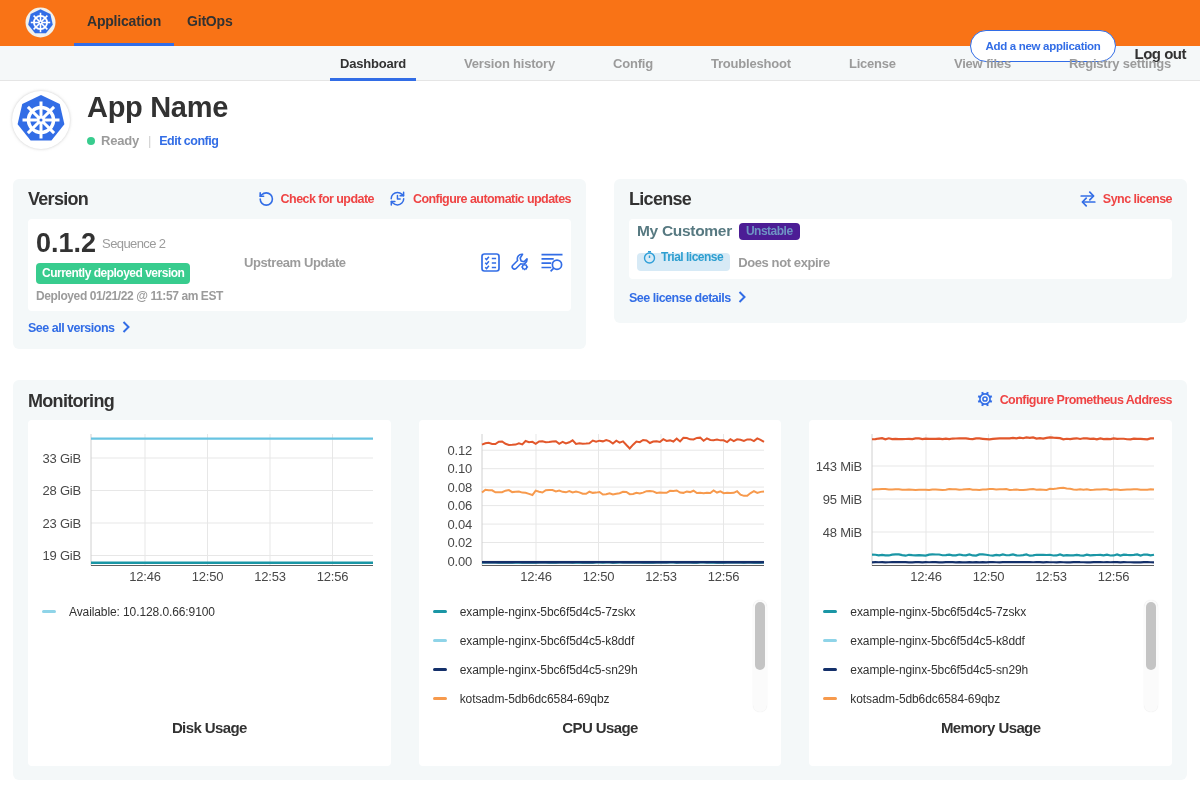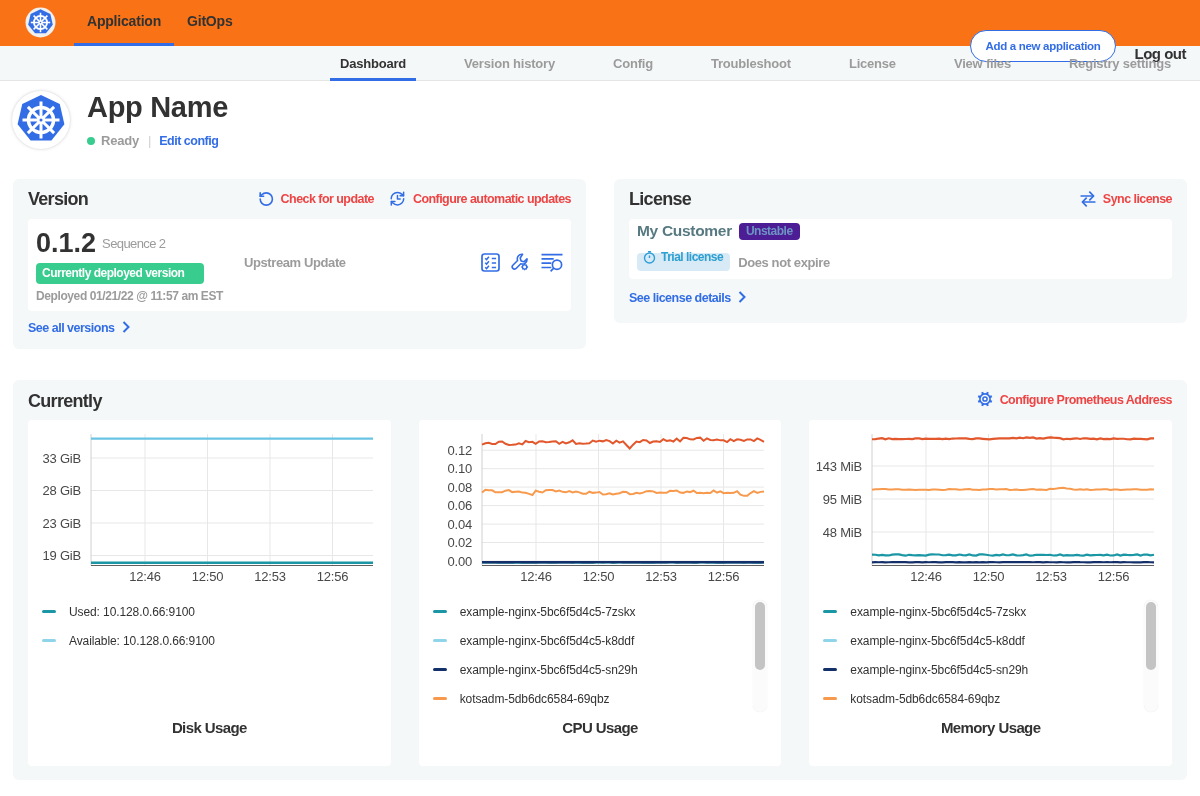--- a/index.html
+++ b/index.html
@@ -35,21 +35,21 @@
 .card-head { display:flex; align-items:center; justify-content:space-between; height:22px; margin-bottom:5px; }
 .card-head h2 { font-size:18px; font-weight:700; color:#323232; letter-spacing:-0.7px; position:relative; top:-4px; }
 .head-links { display:flex; align-items:center; gap:15px; }
 .iconlink { display:flex; align-items:center; gap:7px; color:#ef4444; font-size:12.5px; font-weight:700; letter-spacing:-0.55px; position:relative; top:-4px; }
 .innercard { background:#fff; border-radius:4px; padding:10px 8px 0 8px; height:92px; }
 .vrow { display:flex; align-items:center; height:72px; }
 .vcol1 { width:208px; flex:none; white-space:nowrap; }
 .vnum-row { display:flex; align-items:baseline; }
 .vnum { font-size:27px; font-weight:700; color:#323232; letter-spacing:0; }
 .vseq { font-size:13px; color:#9b9b9b; margin-left:6px; letter-spacing:-0.6px; position:relative; top:-4px; }
-.badge-green { display:inline-block; background:#38cc8e; color:#fff; font-size:12px; font-weight:700; letter-spacing:-0.5px; border-radius:4px; padding:3px 20px 4px 6px; margin-top:4px; }
+.badge-green { display:inline-block; background:#38cc8e; color:#fff; font-size:12px; font-weight:700; letter-spacing:-0.5px; border-radius:4px; padding:3px 6px 4px 6px; margin-top:4px; }
 .vdeployed { font-size:12px; letter-spacing:-0.4px; font-weight:700; color:#9b9b9b; margin-top:5px; }
 .vup { color:#9b9b9b; font-size:13px; font-weight:700; letter-spacing:-0.4px; position:relative; top:-3px; }
 .vicons { margin-left:auto; display:flex; gap:11px; align-items:center; padding-right:0; position:relative; top:-3px; }
 .linkrow { margin-top:10px; margin-bottom:4px; display:flex; align-items:flex-start; gap:6px; color:#326de6; font-size:12.5px; font-weight:700; letter-spacing:-0.5px; }
 
 .card-license .innercard { padding:3px 10px 0 8px; height:60px; }
 .lic-name-row { display:flex; align-items:center; }
 .lic-name { font-size:15.5px; font-weight:700; color:#577981; letter-spacing:-0.3px; }
 .badge-unstable { margin-left:7px; background:#4c1d95; color:#6e94c4; font-size:12px; letter-spacing:-0.5px; font-weight:700; border-radius:4px; padding:1px 7px 2px 7px; }
 .lic-row2 { display:flex; align-items:center; margin-top:13px; }
@@ -229,21 +229,21 @@
       </div>
     </div>
     <div class="linkrow">See license details <svg width="10" height="12" viewBox="0 0 10 12" fill="none" stroke="#326de6" stroke-width="2">
           <path d="M2.5 1 L7.5 6 L2.5 11"></path>
         </svg></div>
   </div>
 </div>
 
 <div class="card monitoring">
   <div class="mon-head">
-    <h2>Currently</h2>
+    <h2>Monitoring</h2>
     <span class="iconlink"><svg width="16" height="16" viewBox="0 0 16 16" fill="none" stroke="#326de6" style="margin-top:-2px">
           <circle cx="8" cy="8" r="5.1" stroke-width="1.6"></circle>
           <circle cx="8" cy="8" r="2.1" stroke-width="1.5"></circle>
           <g stroke-width="2.1">
             <line x1="12.62" y1="9.91" x2="14.84" y2="10.83"></line>
             <line x1="9.91" y1="12.62" x2="10.83" y2="14.84"></line>
             <line x1="6.09" y1="12.62" x2="5.17" y2="14.84"></line>
             <line x1="3.38" y1="9.91" x2="1.16" y2="10.83"></line>
             <line x1="3.38" y1="6.09" x2="1.16" y2="5.17"></line>
             <line x1="6.09" y1="3.38" x2="5.17" y2="1.16"></line>
@@ -270,21 +270,20 @@
 <text x="53" y="107.5" text-anchor="end" font-size="13" fill="#484848">23 GiB</text>
 <text x="53" y="140.0" text-anchor="end" font-size="13" fill="#484848">19 GiB</text>
 <text x="117" y="161" text-anchor="middle" font-size="13" fill="#484848">12:46</text>
 <text x="179.5" y="161" text-anchor="middle" font-size="13" fill="#484848">12:50</text>
 <text x="242" y="161" text-anchor="middle" font-size="13" fill="#484848">12:53</text>
 <text x="304.5" y="161" text-anchor="middle" font-size="13" fill="#484848">12:56</text>
 <polyline fill="none" stroke="#68c4e2" stroke-width="2.2" points="63.0,18.60 345.0,18.60"></polyline>
 <polyline fill="none" stroke="#1a96a5" stroke-width="2.6" points="63.0,142.80 345.0,142.80"></polyline>
 </svg>
       <div class="legend">
-        <div class="leg-item"><span class="leg-dash" style="background:#1a96a5"></span>Used: 10.128.0.66:9100</div>
         <div class="leg-item"><span class="leg-dash" style="background:#8fd4e8"></span>Available: 10.128.0.66:9100</div>
       </div>
       <div class="chart-title">Disk Usage</div>
     </div>
     <div class="chartcard" id="cpu">
       <svg class="chartsvg" width="363" height="170" viewBox="0 0 363 170">
 <line x1="117" y1="14.0" x2="117" y2="145.5" stroke="#e7e7e7" stroke-width="1"></line>
 <line x1="179.5" y1="14.0" x2="179.5" y2="145.5" stroke="#e7e7e7" stroke-width="1"></line>
 <line x1="242" y1="14.0" x2="242" y2="145.5" stroke="#e7e7e7" stroke-width="1"></line>
 <line x1="304.5" y1="14.0" x2="304.5" y2="145.5" stroke="#e7e7e7" stroke-width="1"></line>

